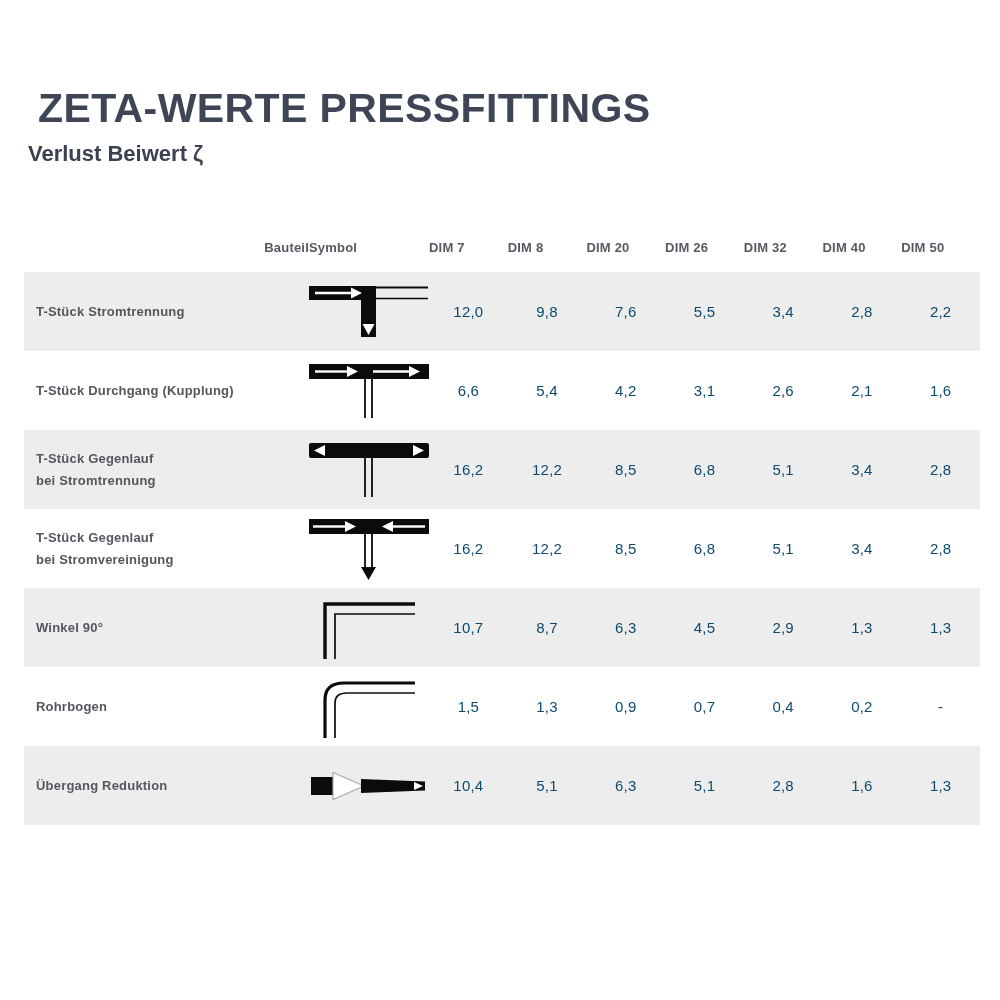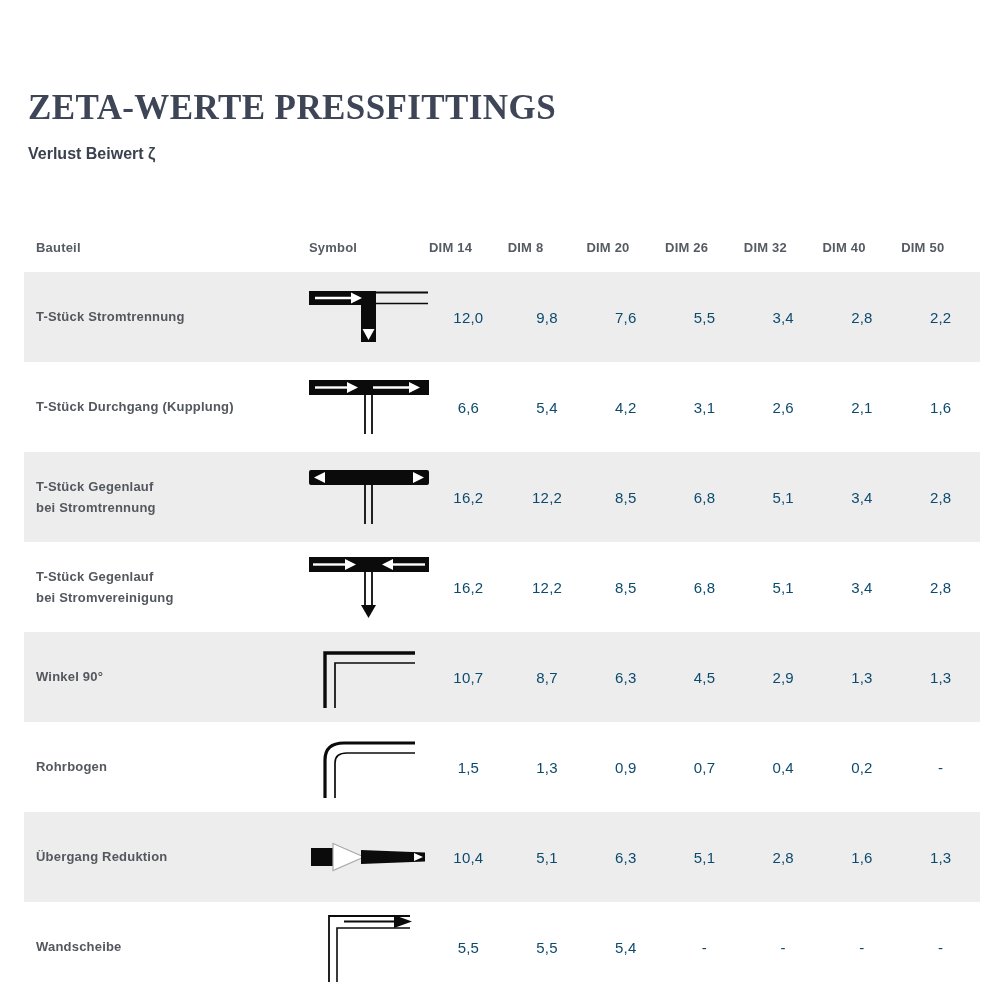--- a/index.html
+++ b/index.html
@@ -8,31 +8,30 @@
     width: 1000px;
     height: 1000px;
     background: #ffffff;
     font-family: "Liberation Sans", sans-serif;
     overflow: hidden;
   }
   .page {
     padding: 90px 20px 0 24px;
   }
   h1.title {
-    margin: 0 0 0 4px;
-    font-size: 35px;
+    margin: 0 0 0 14px;
+    font-size: 41px;
     line-height: 36px;
     font-weight: 800;
     letter-spacing: 0.4px;
     color: #3e4556;
-    font-family: Liberation Serif, serif;
   }
   h2.subtitle {
     margin: 15px 0 0 4px;
-    font-size: 16px;
+    font-size: 22px;
     line-height: 26px;
     font-weight: 700;
     color: #3a414f;
   }
   table.zeta {
     border-collapse: collapse;
     table-layout: fixed;
     width: 956px;
     margin-top: 56px;
   }
@@ -41,22 +40,22 @@
   thead tr { height: 49px; }
   th {
     font-size: 13px;
     font-weight: bold;
     color: #565a63;
     text-align: left;
     vertical-align: middle;
     padding: 0;
     letter-spacing: 0.2px;
   }
-  th.h-bauteil { text-align: left; padding-left: 12px; }
-  tbody tr { height: 90px; }
+  th.h-bauteil { text-align: right; padding-left: 12px; }
+  tbody tr { height: 79px; }
   tbody tr.shade { background: #ededed; }
   td { padding: 0; vertical-align: middle; }
   td.cell-label {
     font-size: 13px;
     font-weight: bold;
     color: #54575e;
     padding-left: 12px;
     white-space: pre-line;
     line-height: 1.65;
     letter-spacing: 0.2px;
@@ -87,21 +86,21 @@
         <col>
         <col>
         <col>
         <col>
         <col>
     </colgroup>
     <thead>
       <tr>
         <th class="h-bauteil">Bauteil</th>
         <th>Symbol</th>
-        <th>DIM 14</th>
+        <th>DIM 7</th>
         <th>DIM 8</th>
         <th>DIM 20</th>
         <th>DIM 26</th>
         <th>DIM 32</th>
         <th>DIM 40</th>
         <th>DIM 50</th>
       </tr>
     </thead>
     <tbody>
 
@@ -240,34 +239,16 @@
         </td>
         <td class="cell-value">10,4</td>
         <td class="cell-value">5,1</td>
         <td class="cell-value">6,3</td>
         <td class="cell-value">5,1</td>
         <td class="cell-value">2,8</td>
         <td class="cell-value">1,6</td>
         <td class="cell-value">1,3</td>
       </tr>
 
-      <tr>
-        <td class="cell-label">Wandscheibe</td>
-        <td class="cell-symbol">
-          <svg width="95" height="70" viewBox="0 0 95 70">
-            <path d="M 7,70 L 7,4 L 88,4" fill="none" stroke="#0b0b0b" stroke-width="1.8"></path>
-            <path d="M 15,70 L 15,16 L 88,16" fill="none" stroke="#0b0b0b" stroke-width="1.6"></path>
-            <line x1="22" y1="9.5" x2="72" y2="9.5" stroke="#0b0b0b" stroke-width="2"></line>
-            <polygon points="72,3 90,9.5 72,16" fill="#0b0b0b"></polygon>
-          </svg>
-        </td>
-        <td class="cell-value">5,5</td>
-        <td class="cell-value">5,5</td>
-        <td class="cell-value">5,4</td>
-        <td class="cell-value">-</td>
-        <td class="cell-value">-</td>
-        <td class="cell-value">-</td>
-        <td class="cell-value">-</td>
-      </tr>
 
     </tbody>
   </table>
 </div>
 
 </body></html>

